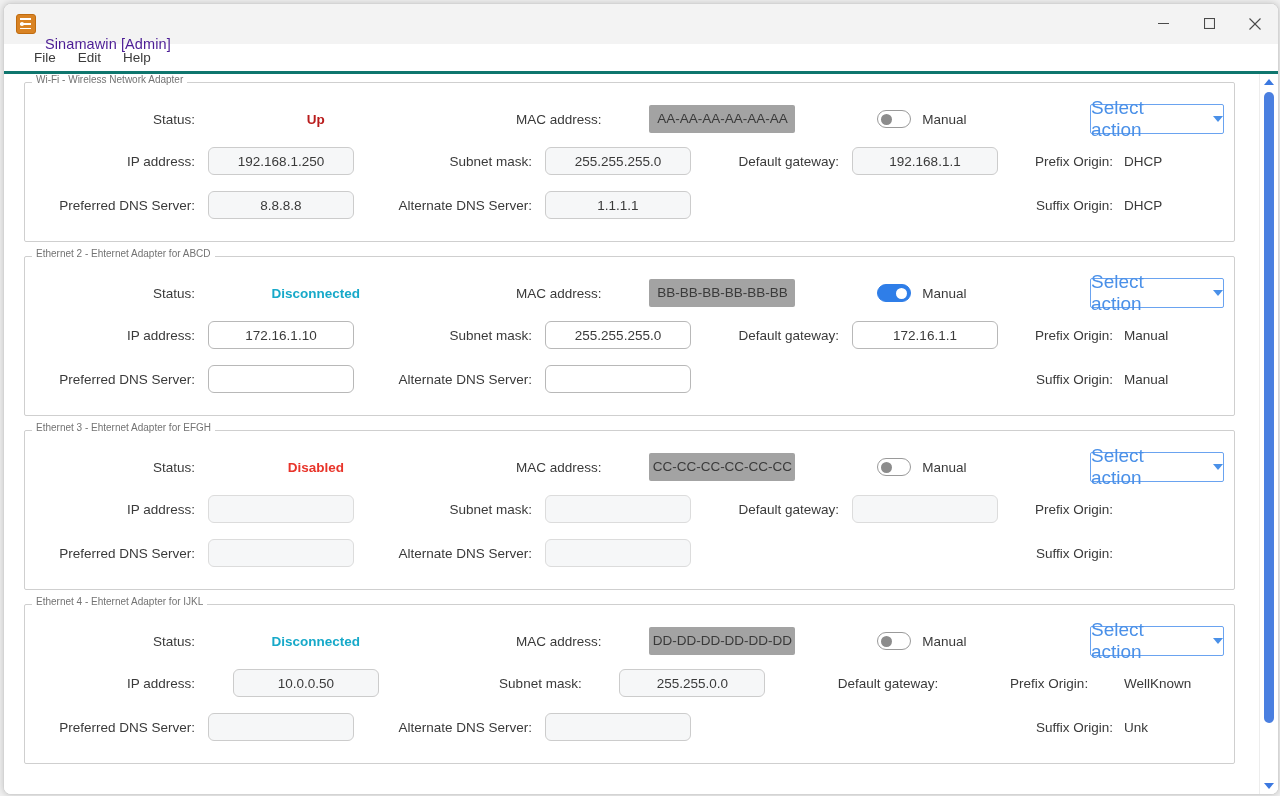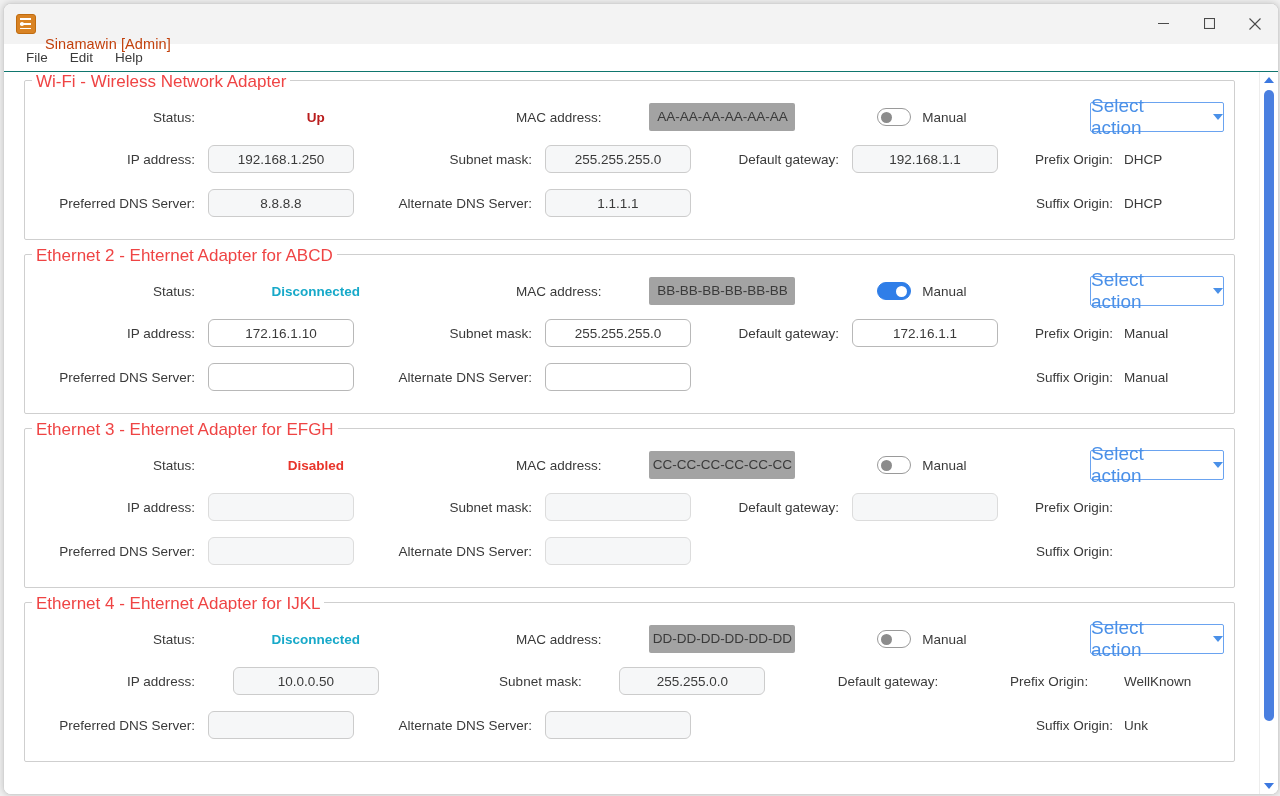--- a/index.html
+++ b/index.html
@@ -26,43 +26,43 @@
   .app-icon{
     width:20px;height:20px;margin-left:12px;margin-right:9px;flex:0 0 20px;
     border-radius:3px;background:#d98324;position:relative;
     border:1.5px solid #c06c10;box-sizing:border-box;
   }
   .app-icon i{position:absolute;background:#fff;display:block;}
   .app-icon .bar1{left:3px;top:3.5px;width:11px;height:1.5px;}
   .app-icon .bar2{left:3px;top:8.5px;width:11px;height:1.5px;}
   .app-icon .bar3{left:3px;top:13px;width:11px;height:1.5px;}
   .app-icon .dot{left:2.5px;top:7px;width:4px;height:4px;border-radius:50%;background:#fff;}
-  .title-text{font-size:14.5px;color:#c2410c;letter-spacing:.1px;margin-top:41px;}
+  .title-text{font-size:14.5px;color:#4c1d95;letter-spacing:.1px;margin-top:41px;}
   .wincontrols{position:absolute;right:0;top:0;height:39px;display:flex;}
   .wc{width:46px;height:39px;display:flex;align-items:center;justify-content:center;}
   .wc svg{display:block;}
   
   .menubar{
     height:27px;flex:0 0 27px;background:#ffffff;
-    display:flex;align-items:center;padding-left:12px;
-    border-bottom:1px solid #0f766e;
+    display:flex;align-items:center;padding-left:20px;
+    border-bottom:3px solid #0f766e;
   }
   .menu-item{font-size:13.5px;color:#3b3b3b;padding:2px 10px;margin-right:2px;border-radius:3px;cursor:default;}
   
   .content-wrap{flex:1 1 auto;position:relative;display:flex;overflow:hidden;background:#fff;}
   .scroll-area{flex:1 1 auto;overflow:hidden;position:relative;padding:8px 10px 0 10px;}
   
   .adapter{
     position:relative;border:1px solid #cfcfcf;border-radius:2px;
     margin:0 0 14px 10px;margin-right:14px;padding:16px 10px 14px 10px;
     background:#fff;
   }
   .adapter-title{
     position:absolute;top:-9px;left:7px;background:#fff;padding:0 4px;
-    font-size:17px;color:#ef4444;white-space:nowrap;
+    font-size:10px;color:#737373;white-space:nowrap;
   }
   .row{display:flex;align-items:center;height:44px;justify-content:space-between;}
   .row.first{height:40px;}
   .lbl{text-align:right;font-size:13.5px;color:#3a3a3a;white-space:nowrap;}
   .val-strong{font-weight:bold;font-size:13.5px;text-align:center;}
   
   .c-lbl1{width:160px;flex:0 0 160px;padding-right:10px;}
   .c-fld1{width:146px;flex:0 0 146px;}
   .c-lbl2{width:175px;flex:0 0 175px;padding-right:10px;}
   .c-fld2{width:146px;flex:0 0 146px;}

